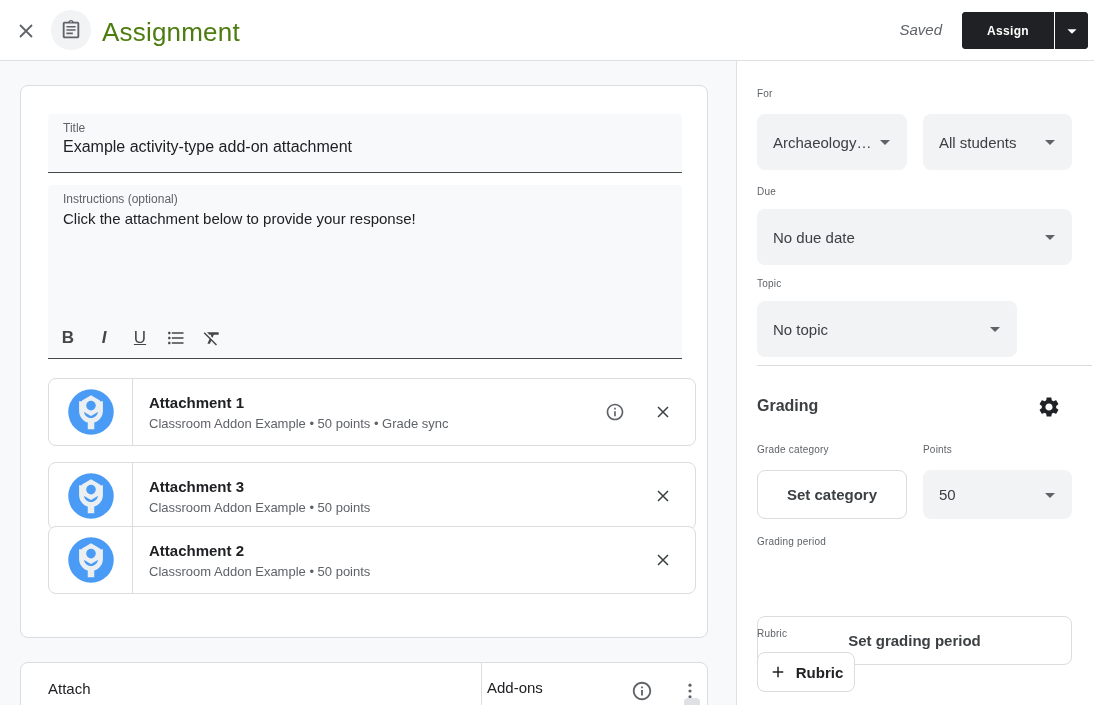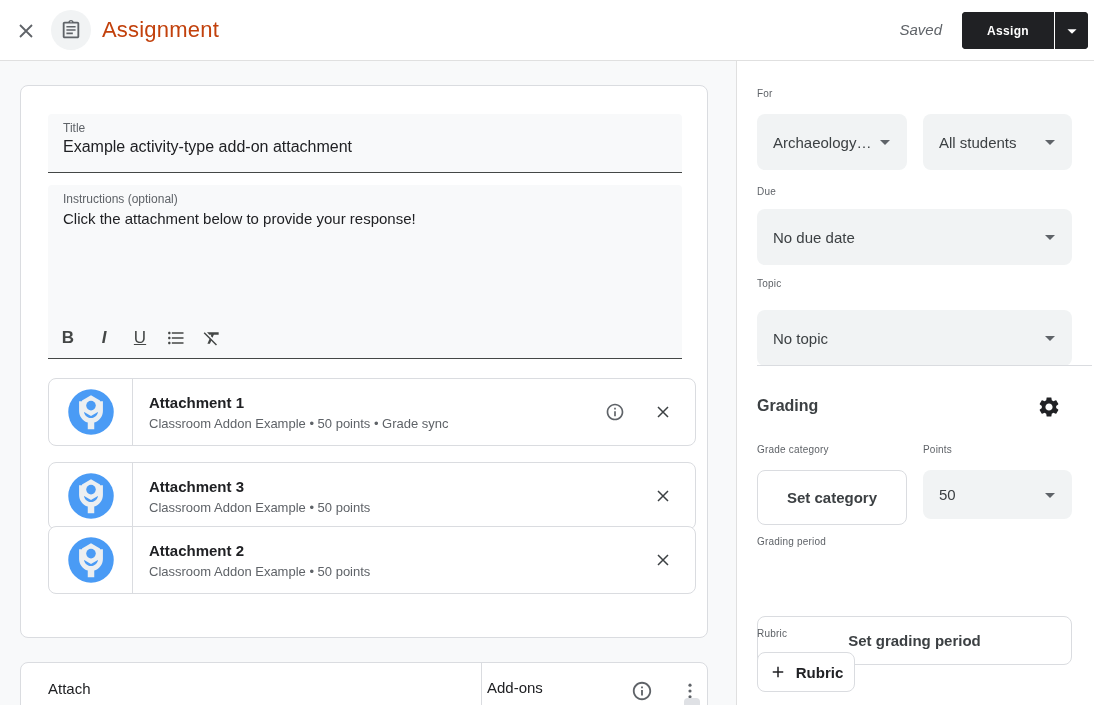--- a/index.html
+++ b/index.html
@@ -4,21 +4,21 @@
 <style>
   * { margin:0; padding:0; box-sizing:border-box; }
   html,body { width:1094px; height:705px; overflow:hidden; }
   body { font-family:"Liberation Sans", sans-serif; background:#f8f9fa; position:relative; color:#202124; }
 
   
   .header { position:absolute; left:0; top:0; width:1094px; height:61px; background:#fff; border-bottom:1px solid #e0e0e0; z-index:5; }
   .icon-btn { display:flex; align-items:center; justify-content:center; border:none; background:transparent; cursor:pointer; color:#5f6368; }
   .close-btn { position:absolute; left:12px; top:17px; width:28px; height:28px; }
   .type-avatar { position:absolute; left:51px; top:10px; width:40px; height:40px; border-radius:50%; background:#f1f3f4; display:flex; align-items:center; justify-content:center; color:#5f6368; }
-  .page-title { position:absolute; left:102px; top:17px; font-size:22px; color:#c2410c; letter-spacing:.2px; }
+  .page-title { position:absolute; left:102px; top:17px; font-size:26px; color:#4d7c0f; letter-spacing:.2px; }
   .saved-status { position:absolute; right:152px; top:21px; font-size:15px; font-style:italic; color:#5f6368; }
   .assign-split { position:absolute; left:962px; top:12px; height:37px; display:flex; border-radius:4px; overflow:hidden; background:#202124; }
   .assign-main { width:92px; border:none; background:#202124; color:#fff; font-family:inherit; font-size:12px; font-weight:600; letter-spacing:.3px; cursor:pointer; }
   .assign-arrow { width:34px; border:none; border-left:1px solid #fff; background:#202124; color:#fff; display:flex; align-items:center; justify-content:center; cursor:pointer; }
 
   
   .sidebar { position:absolute; left:736px; top:61px; width:358px; height:644px; background:#fff; border-left:1px solid #e0e0e0; }
 
   
   .card { position:absolute; background:#fff; border:1px solid #dadce0; border-radius:8px; }
@@ -125,21 +125,21 @@
 <div class="dd" style="left:757px; top:209px; width:315px;">
   <span class="dd-text">No due date</span>
   <span class="dd-arrow">
       <svg width="24" height="24" viewBox="0 0 24 24" fill="currentColor">
         <path d="M7 10l5 5 5-5z"></path>
       </svg>
     </span>
 </div>
 
 <div class="sb-label" style="left:757px; top:278px;">Topic</div>
-<div class="dd" style="left:757px; top:310px; width:315px;">
+<div class="dd" style="left:757px; top:301px; width:260px;">
   <span class="dd-text">No topic</span>
   <span class="dd-arrow">
       <svg width="24" height="24" viewBox="0 0 24 24" fill="currentColor">
         <path d="M7 10l5 5 5-5z"></path>
       </svg>
     </span>
 </div>
 
 <div class="sb-divider"></div>
 
@@ -148,21 +148,21 @@
   <span>
     <svg width="24" height="24" viewBox="0 0 24 24" fill="currentColor">
         <path d="M19.14 12.94c.04-.3.06-.61.06-.94 0-.32-.02-.64-.07-.94l2.03-1.58c.18-.14.23-.41.12-.61l-1.92-3.32c-.12-.22-.37-.29-.59-.22l-2.39.96c-.5-.38-1.03-.7-1.62-.94l-.36-2.54c-.04-.24-.24-.41-.48-.41h-3.84c-.24 0-.43.17-.47.41L9.25 5.35c-.59.24-1.13.57-1.62.94L5.24 5.33c-.22-.08-.47 0-.59.22L2.74 8.87c-.12.21-.08.47.12.61l2.03 1.58c-.05.3-.09.63-.09.94s.02.64.07.94l-2.03 1.58c-.18.14-.23.41-.12.61l1.92 3.32c.12.22.37.29.59.22l2.39-.96c.5.38 1.03.7 1.62.94l.36 2.54c.05.24.24.41.48.41h3.84c.24 0 .44-.17.47-.41l.36-2.54c.59-.24 1.13-.56 1.62-.94l2.39.96c.22.08.47 0 .59-.22l1.92-3.32c.12-.22.07-.47-.12-.61l-2.01-1.58zM12 15.6c-1.98 0-3.6-1.62-3.6-3.6s1.62-3.6 3.6-3.6 3.6 1.62 3.6 3.6-1.62 3.6-3.6 3.6z"></path>
       </svg>
   </span>
 </button>
 
 <div class="sb-label" style="left:757px; top:444px;">Grade category</div>
 <div class="sb-label" style="left:923px; top:444px;text-align:center;">Points</div>
 
-<button class="outline-btn" style="left:757px; top:470px; width:150px; height:55px;">Set category</button>
+<button class="outline-btn" style="left:757px; top:470px; width:150px; height:49px;">Set category</button>
 <div class="dd dd-sm" style="left:923px; top:470px; width:149px;">
   <span class="dd-text">50</span>
   <span class="dd-arrow">
       <svg width="24" height="24" viewBox="0 0 24 24" fill="currentColor">
         <path d="M7 10l5 5 5-5z"></path>
       </svg>
     </span>
 </div>
 
 <div class="sb-label" style="left:757px; top:536px;">Grading period</div>

